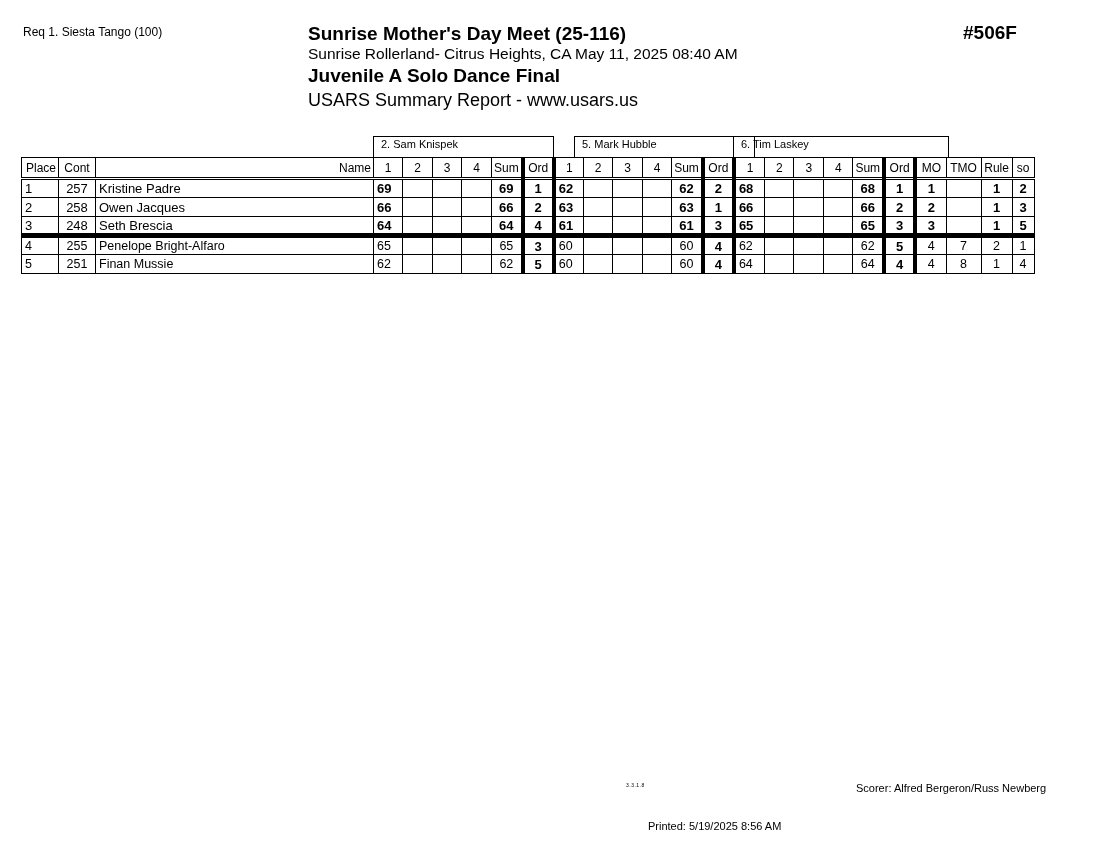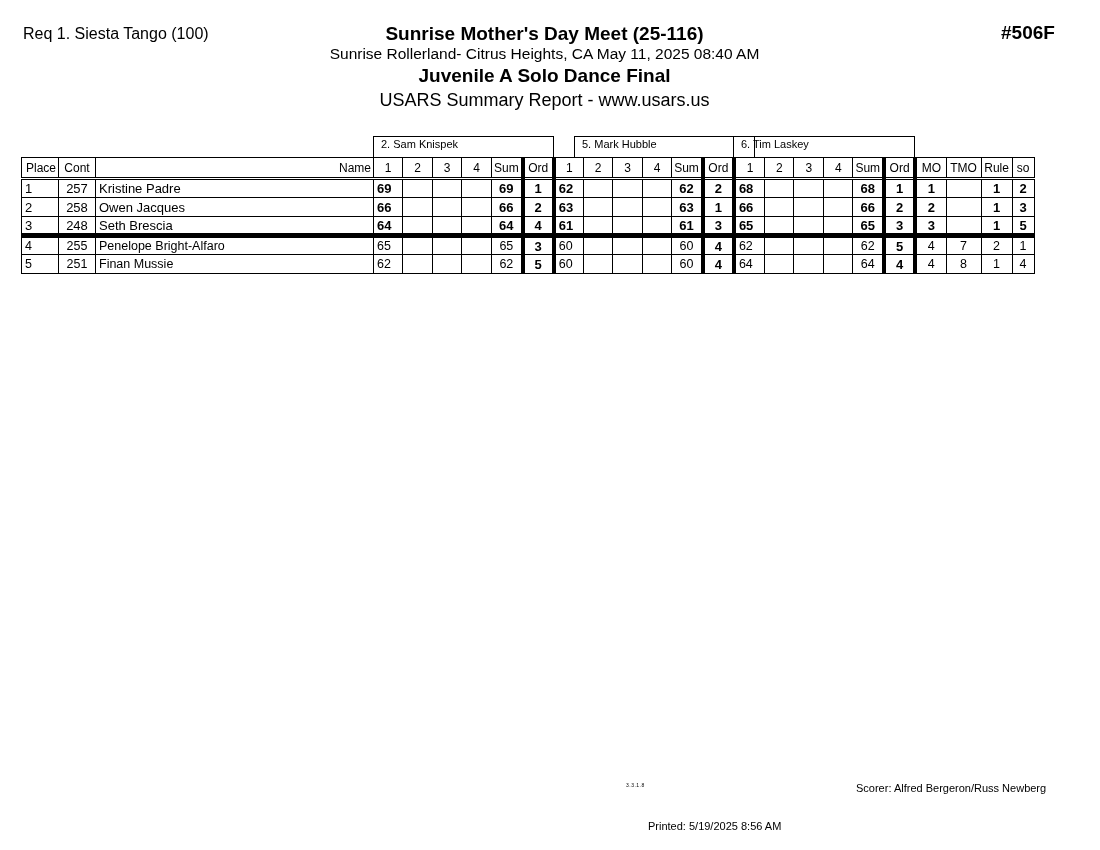--- a/index.html
+++ b/index.html
@@ -1,21 +1,21 @@
 <!DOCTYPE html>
 <html><head>
   <meta charset="utf-8">
   <style>
     html, body { margin: 0; padding: 0; background: #ffffff; }
     body { width: 1100px; height: 850px; position: relative; overflow: hidden;
            font-family: "Liberation Sans", sans-serif; color: #000; }
     .abs { position: absolute; white-space: nowrap; }
-    .req { left: 23px; top: 25px; font-size: 16px; }
-    .event-id { left: 963px; top: 22px; font-size: 19px; font-weight: bold; margin-left: 38px; }
-    .title-block { left: 292px; width: 505px; text-align: center; }
+    .req { left: 23px; top: 25px; font-size: 12px; }
+    .event-id { left: 963px; top: 22px; font-size: 19px; font-weight: bold; }
+    .title-block { left: 308px; width: 505px; }
     .t1 { top: 23px; font-size: 19px; font-weight: bold; }
     .t2 { top: 45px; font-size: 15.5px; }
     .t3 { top: 65px; font-size: 19px; font-weight: bold; }
     .t4 { top: 90px; font-size: 18px; }
 
     .judge-hdr { position: absolute; top: 136px; height: 21px; border: 1px solid #000; border-bottom: none;
                  font-size: 11px; box-sizing: border-box; padding: 1px 0 0 7px; }
 
     table.results { position: absolute; left: 21px; top: 157px; border-collapse: collapse;
                     table-layout: fixed; font-size: 12.5px; }
@@ -41,21 +41,21 @@
 
 <div class="abs req">Req  1.  Siesta Tango (100)</div>
 <div class="abs title-block t1">Sunrise Mother's Day Meet (25-116)</div>
 <div class="abs title-block t2">Sunrise Rollerland- Citrus Heights, CA  May 11, 2025  08:40 AM</div>
 <div class="abs title-block t3">Juvenile A Solo Dance Final</div>
 <div class="abs title-block t4">USARS Summary Report - www.usars.us</div>
 <div class="abs event-id">#506F</div>
 
 <div class="judge-hdr" style="left:373px;width:181px;">2.  Sam Knispek</div>
 <div class="judge-hdr" style="left:553px;width:181px;margin-left:21px;">5.  Mark Hubble</div>
-<div class="judge-hdr" style="left:733px;width:182px;">6.  Tim Laskey</div>
+<div class="judge-hdr" style="left:733px;width:216px;">6.  Tim Laskey</div>
 
 <table class="results">
   <colgroup>
     <col style="width:37px">
       <col style="width:37px">
       <col style="width:278px">
     <col style="width:29px">
       <col style="width:30px">
       <col style="width:29px">
       <col style="width:30px">

